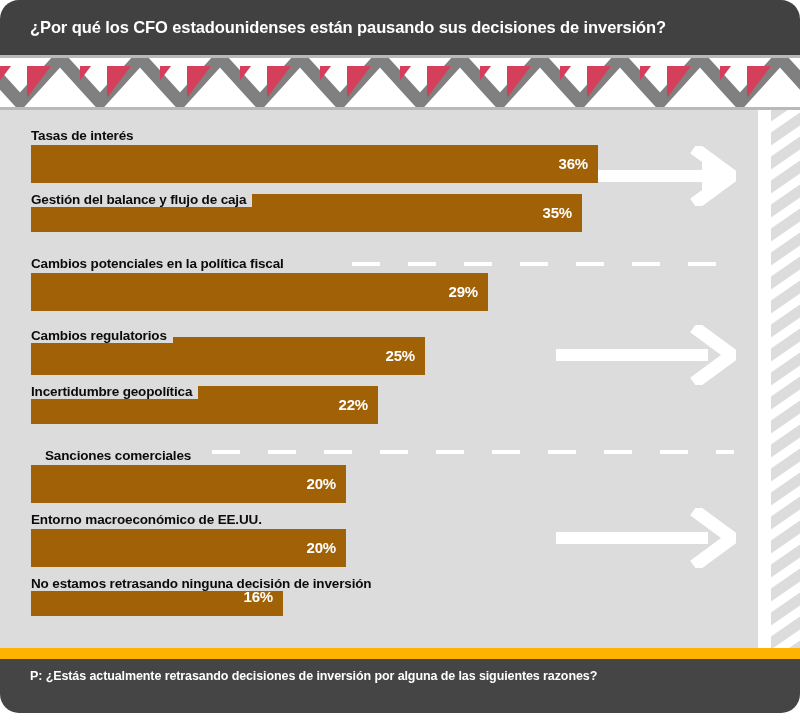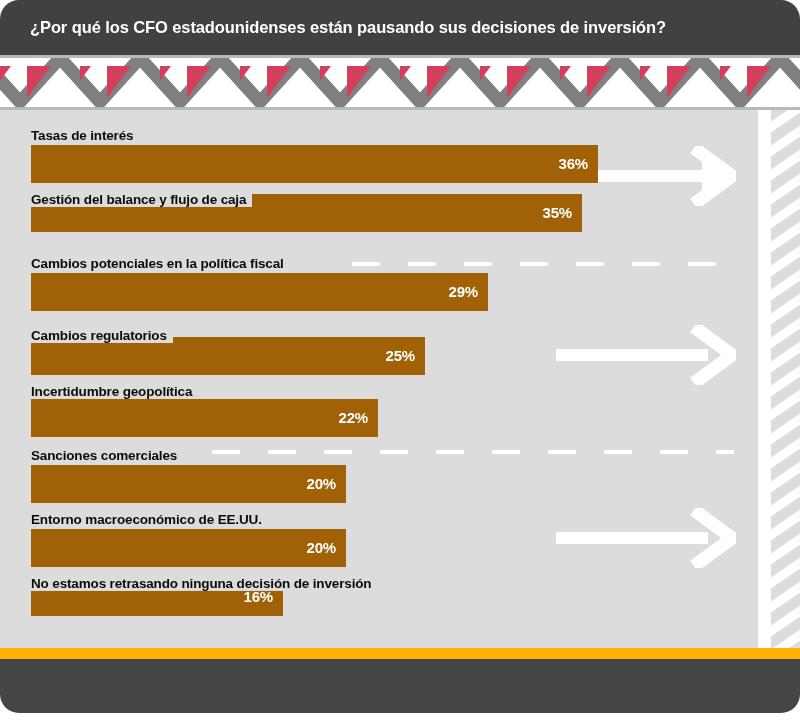--- a/index.html
+++ b/index.html
@@ -200,27 +200,27 @@
 
     <div class="bar-row">
       <div class="bar-label" style="top:210px;margin-top:8px;">Cambios regulatorios</div>
       <div class="bar" id="bar3" style="top: 227px; width: 394px;">
         <span class="bar-value">25%</span>
       </div>
     </div>
 
     <div class="bar-row">
       <div class="bar-label" style="top:274px;">Incertidumbre geopolítica</div>
-      <div class="bar" id="bar4" style="top: 289px; width: 347px;">
+      <div class="bar" id="bar4" style="top: 276px; width: 347px;">
         <span class="bar-value">22%</span>
       </div>
     </div>
 
     <div class="bar-row">
-      <div class="bar-label" style="top:338px;">Sanciones comerciales</div>
+      <div class="bar-label" style="top:338px;margin-left:14px;">Sanciones comerciales</div>
       <div class="bar" id="bar5" style="top: 355px; width: 315px;">
         <span class="bar-value">20%</span>
       </div>
     </div>
 
     <div class="bar-row">
       <div class="bar-label" style="top:402px;">Entorno macroeconómico de EE.UU.</div>
       <div class="bar" id="bar6" style="top: 419px; width: 315px;">
         <span class="bar-value">20%</span>
       </div>
@@ -245,15 +245,16 @@
         </defs>
         <rect x="0" y="0" width="29" height="538" fill="url(#diag)"></rect>
       </svg>
     </div>
 
   </div>
 
   <div class="orange-band"></div>
 
   <div class="footer">
+    <div class="footer-line l1">P: ¿Estás actualmente retrasando decisiones de inversión por alguna de las siguientes razones?</div>
   </div>
 
 </div>
 
 </body></html>

